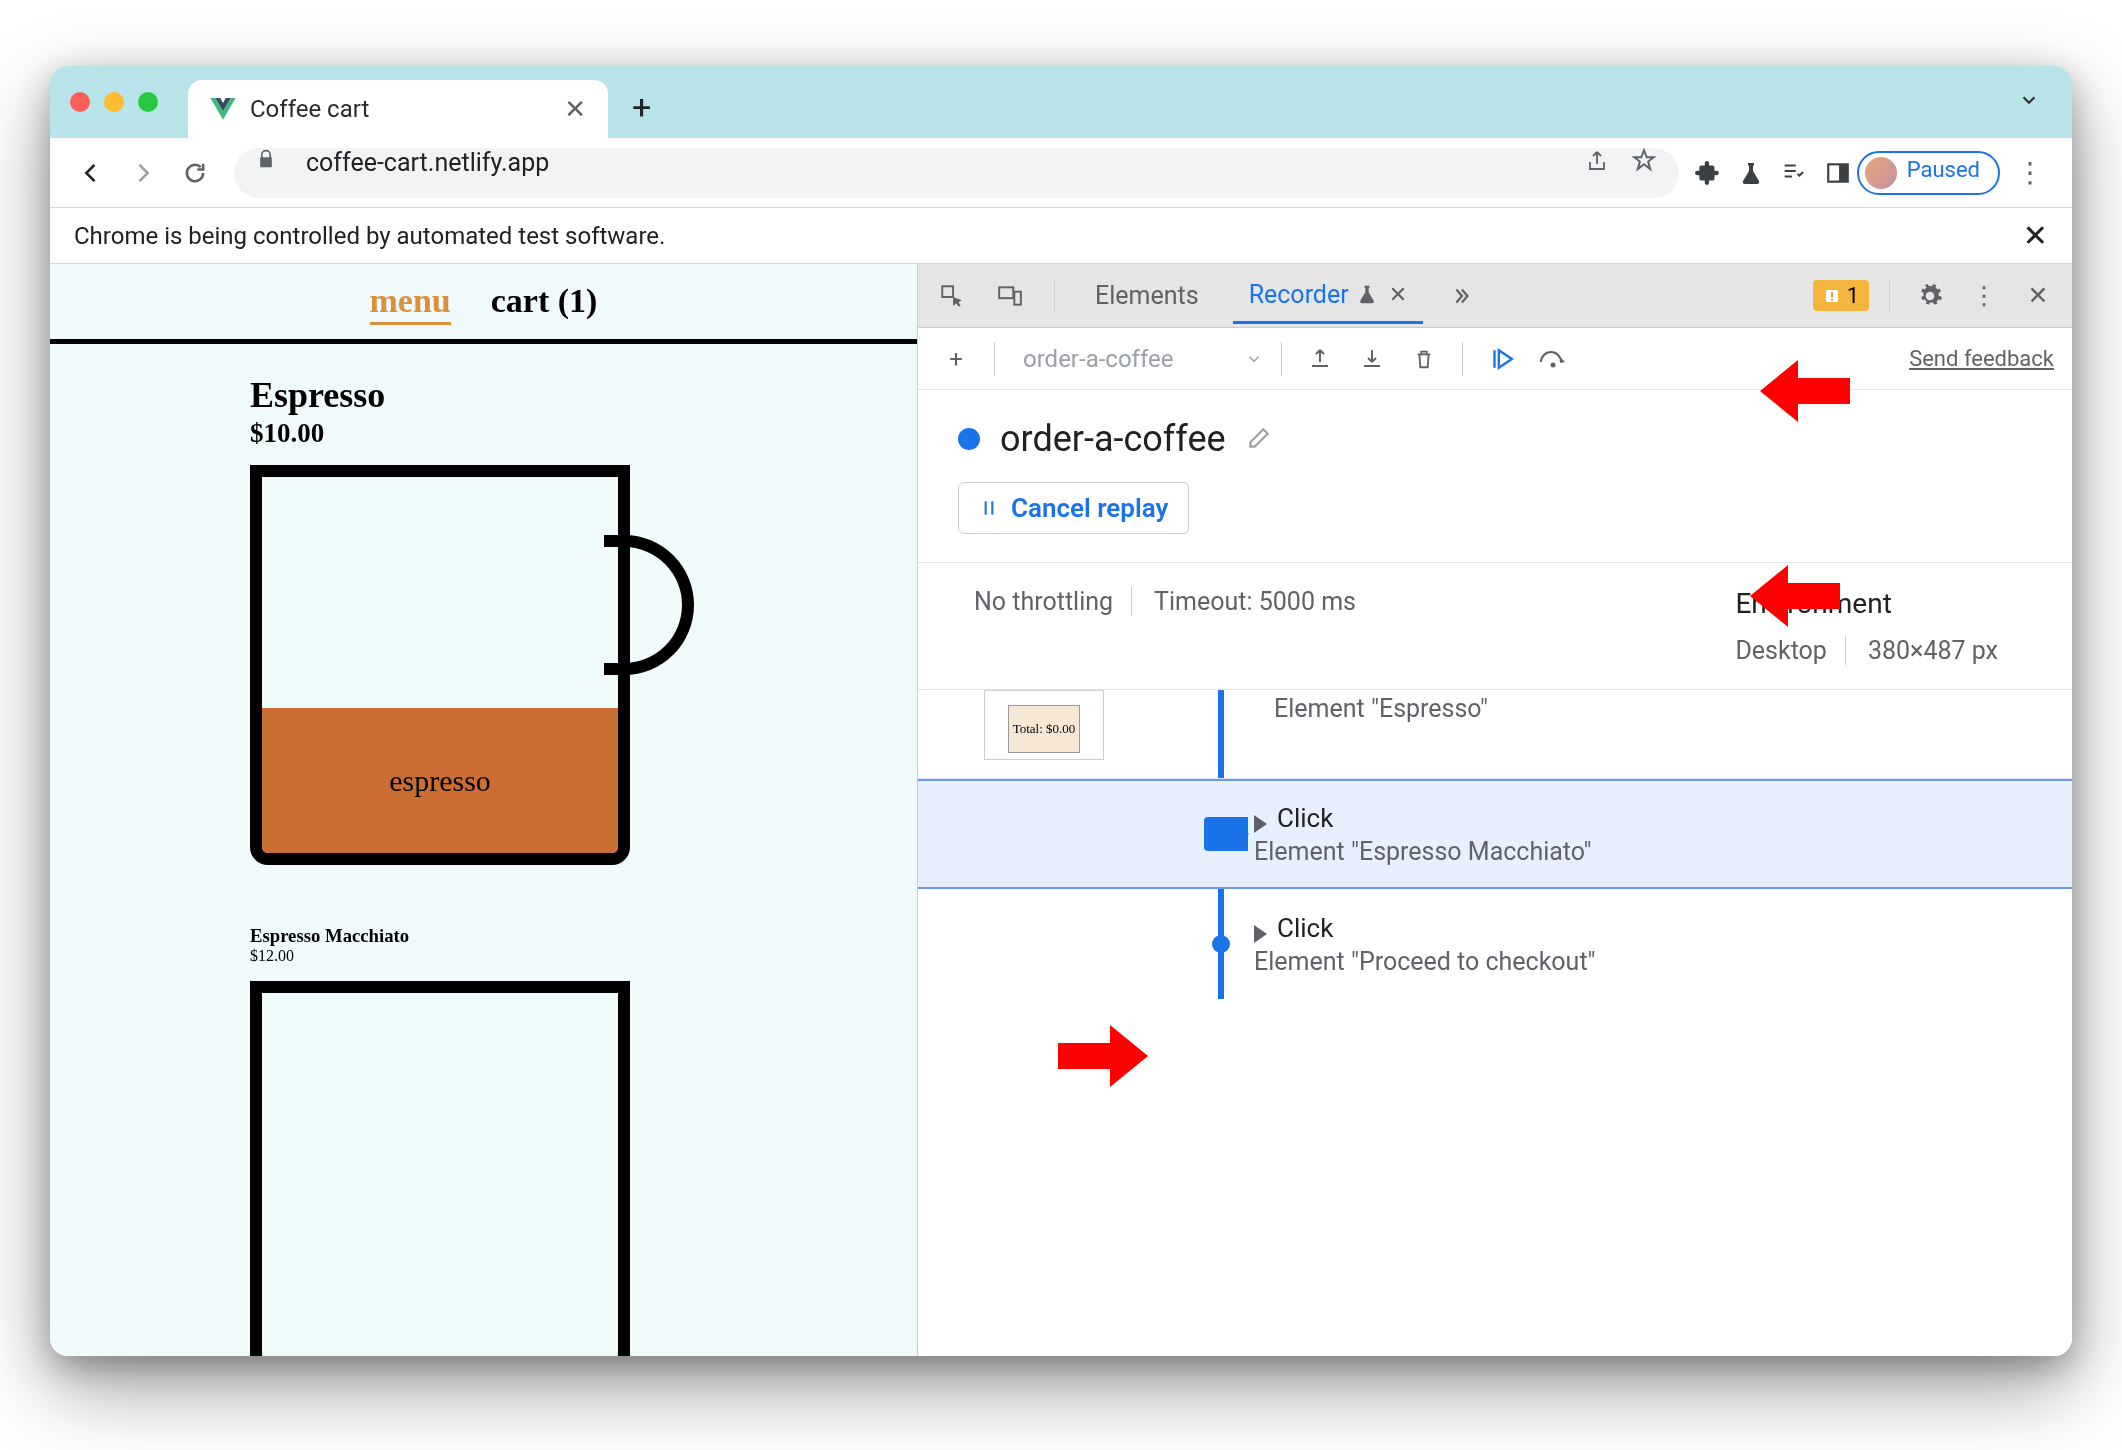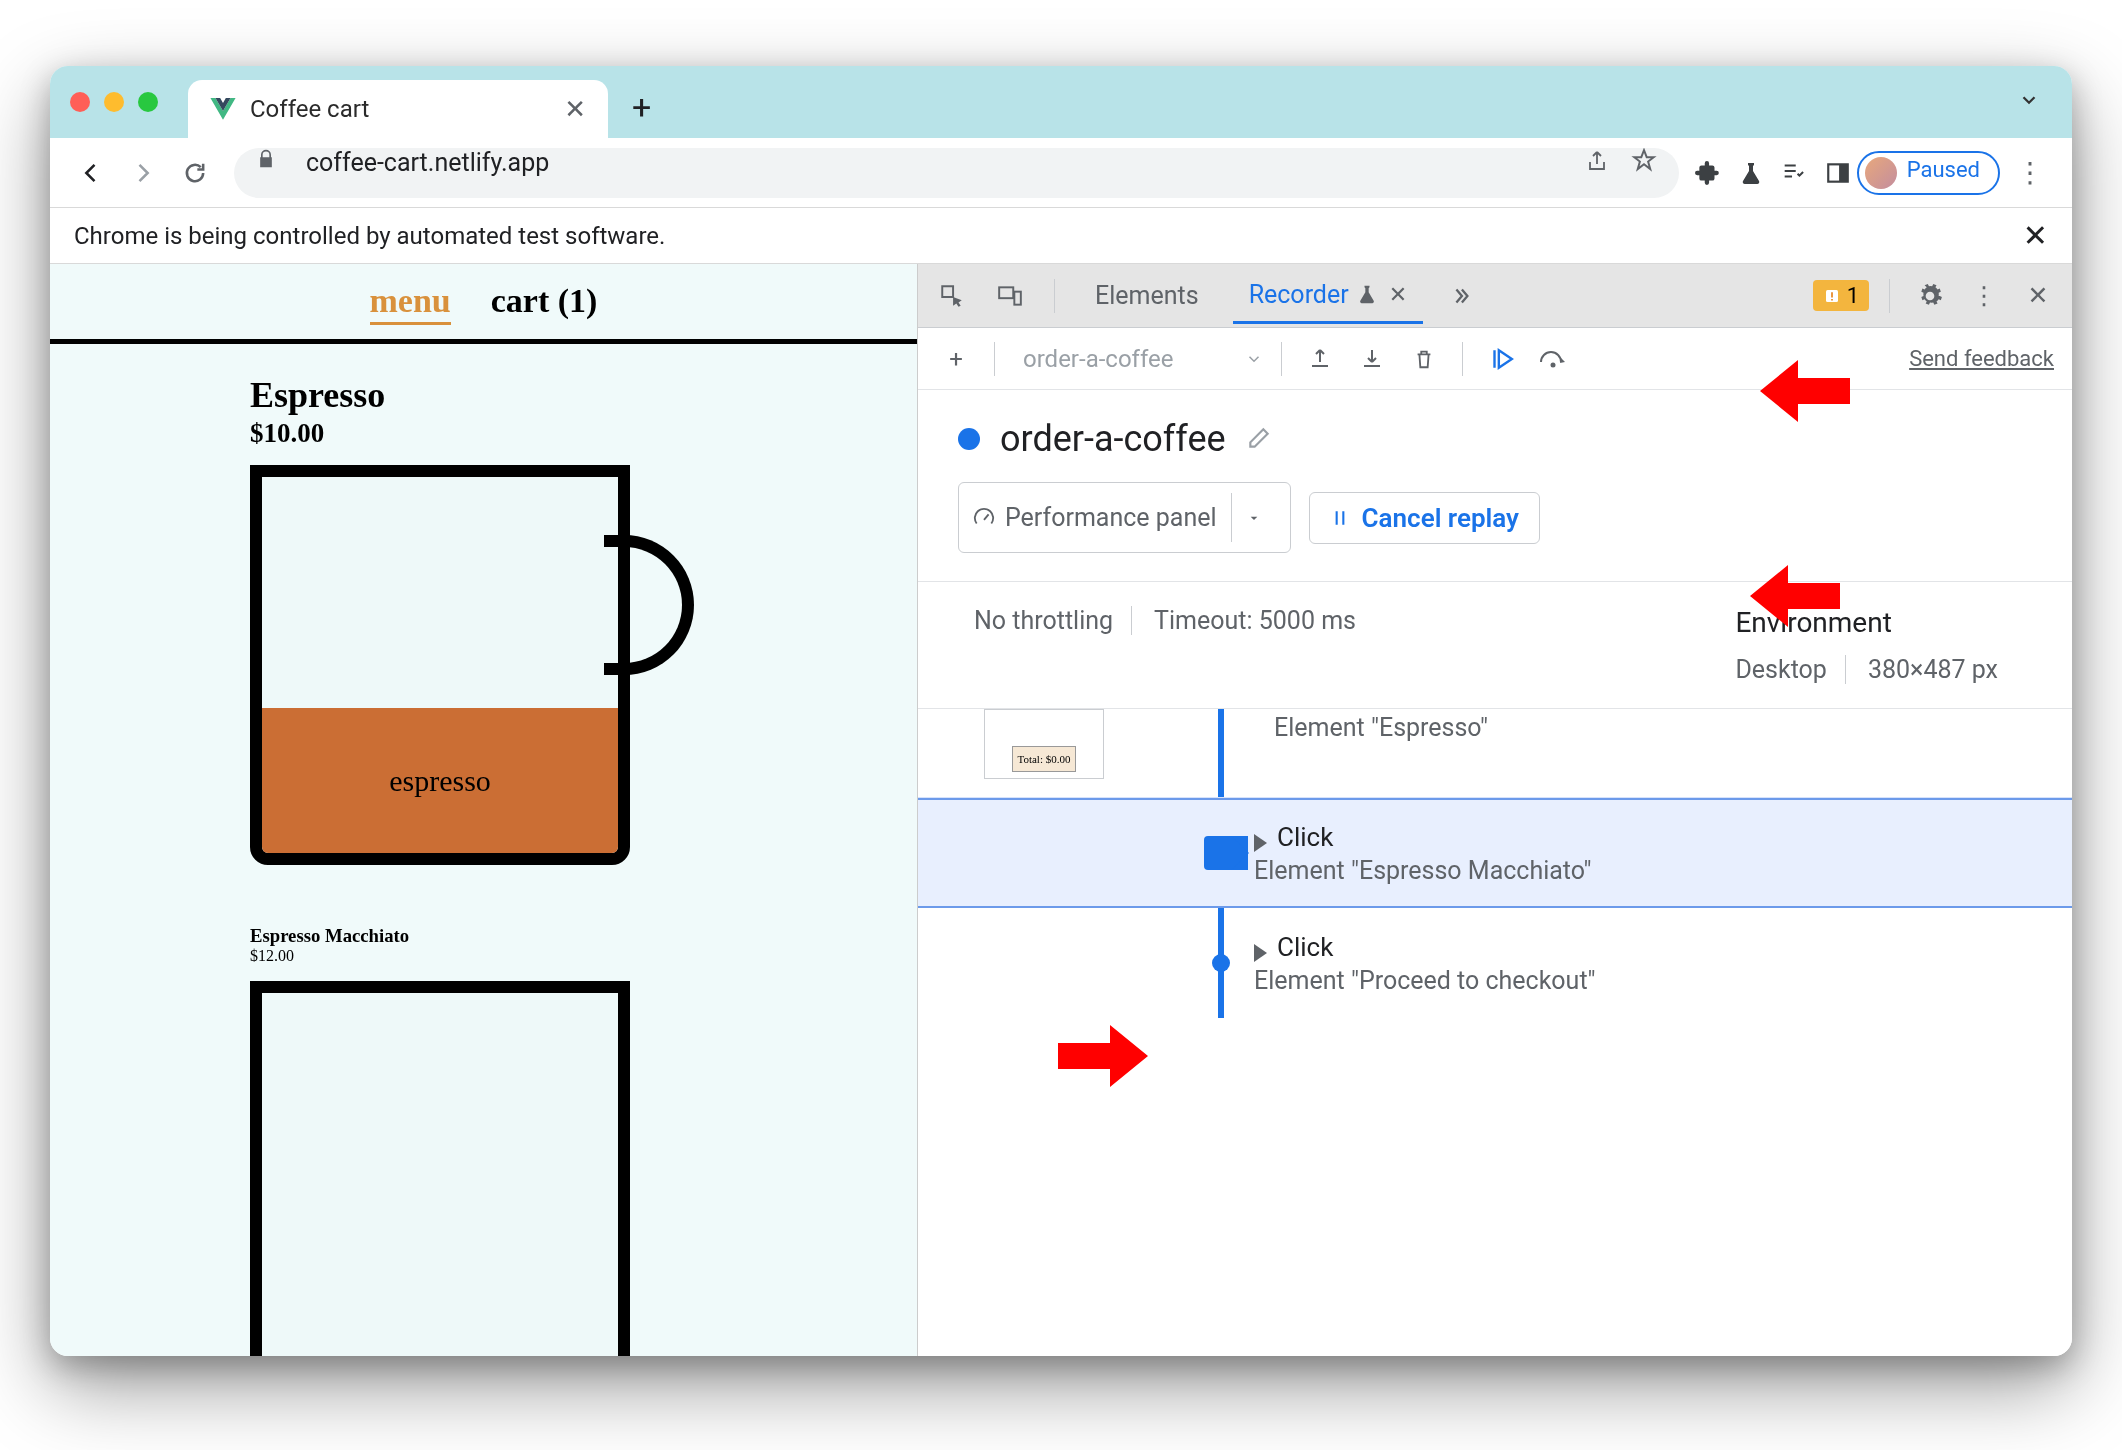--- a/index.html
+++ b/index.html
@@ -155,21 +155,21 @@
 .step {
   display:flex; align-items:center; padding: 18px 40px 18px 66px;
   border-bottom:1px solid #d7e3fb; font-size:26px; position:relative; min-height: 110px;
 }
 .step.active { background:#e8effe; border-top:2px solid #6c9aea; border-bottom:2px solid #6c9aea; }
 .step-thumb {
   width: 120px; height: 100px; border:1px solid #cacdd1; background:#fff;
   display:flex; align-items:flex-end; justify-content:center; padding:6px; font-size:12px;
   margin-right: 50px;
 }
-.thumb-badge { border:1px solid #999; background:#f6e8d5; padding:6px 4px; font-family:Georgia,serif; font-size:11px; }
+.thumb-badge { border:1px solid #999; background:#f6e8d5; padding:15px 4px; font-family:Georgia,serif; font-size:13px; }
 .step-marker { position:absolute; left:294px; width:18px; height:18px; background:#1a73e8; border-radius:50%; top:50%; transform:translateY(-50%); }
 .step-marker.big { width:44px; height:34px; background:#1a73e8; border-radius:4px 0 0 4px; left:286px; }
 .step-marker.big::after { content:""; position:absolute; right:-18px; top:0; border:17px solid transparent; border-left:18px solid #1a73e8; }
 .step-body { margin-left: 120px; }
 .step-body .st-title { color:#202124; display:flex; align-items:flex-end; gap:10px; }
 .step-body .st-sub { color:#5f6368; font-size:25px; margin-top:4px; }
 .expand-tri { display:inline-block; width:0; height:0; border-top:9px solid transparent; border-bottom:9px solid transparent; border-left:13px solid #5f6368; }
 .step.partial { border-bottom:1px solid #cce0ff; }
 .step.partial .step-body { margin-left: 270px; }
 .step.first-partial { padding-top:0; min-height:80px; align-items:flex-start; }
@@ -380,31 +380,20 @@
         <div class="blue-dot"></div>
         <span>order-a-coffee</span>
         <span class="edit-icon">
           <svg width="26" height="26" viewBox="0 0 24 24">
               <path fill="none" stroke="#9aa0a6" stroke-width="2" d="M4 20h4L20 8l-4-4L4 16v4z"></path>
             </svg>
         </span>
       </div>
 
       <div class="controls-row">
-        <div class="perf-btn">
-          <svg width="22" height="22" viewBox="0 0 24 24">
-              <path fill="none" stroke="#5f6368" stroke-width="2" d="M4 18a10 10 0 1116 0M12 14l5-6"></path>
-            </svg>
-          <span>Performance panel</span>
-          <span class="perf-caret">
-            <svg width="16" height="16" viewBox="0 0 24 24">
-                <path fill="#5f6368" d="M7 10l5 5 5-5z"></path>
-              </svg>
-          </span>
-        </div>
         <div class="cancel-btn">
           <svg width="20" height="22" viewBox="0 0 24 24">
               <path fill="none" stroke="#1a73e8" stroke-width="2.5" d="M8 4v16M16 4v16"></path>
             </svg>
           <span>Cancel replay</span>
         </div>
       </div>
 
       <div class="settings-row">
         <div class="settings-col">

